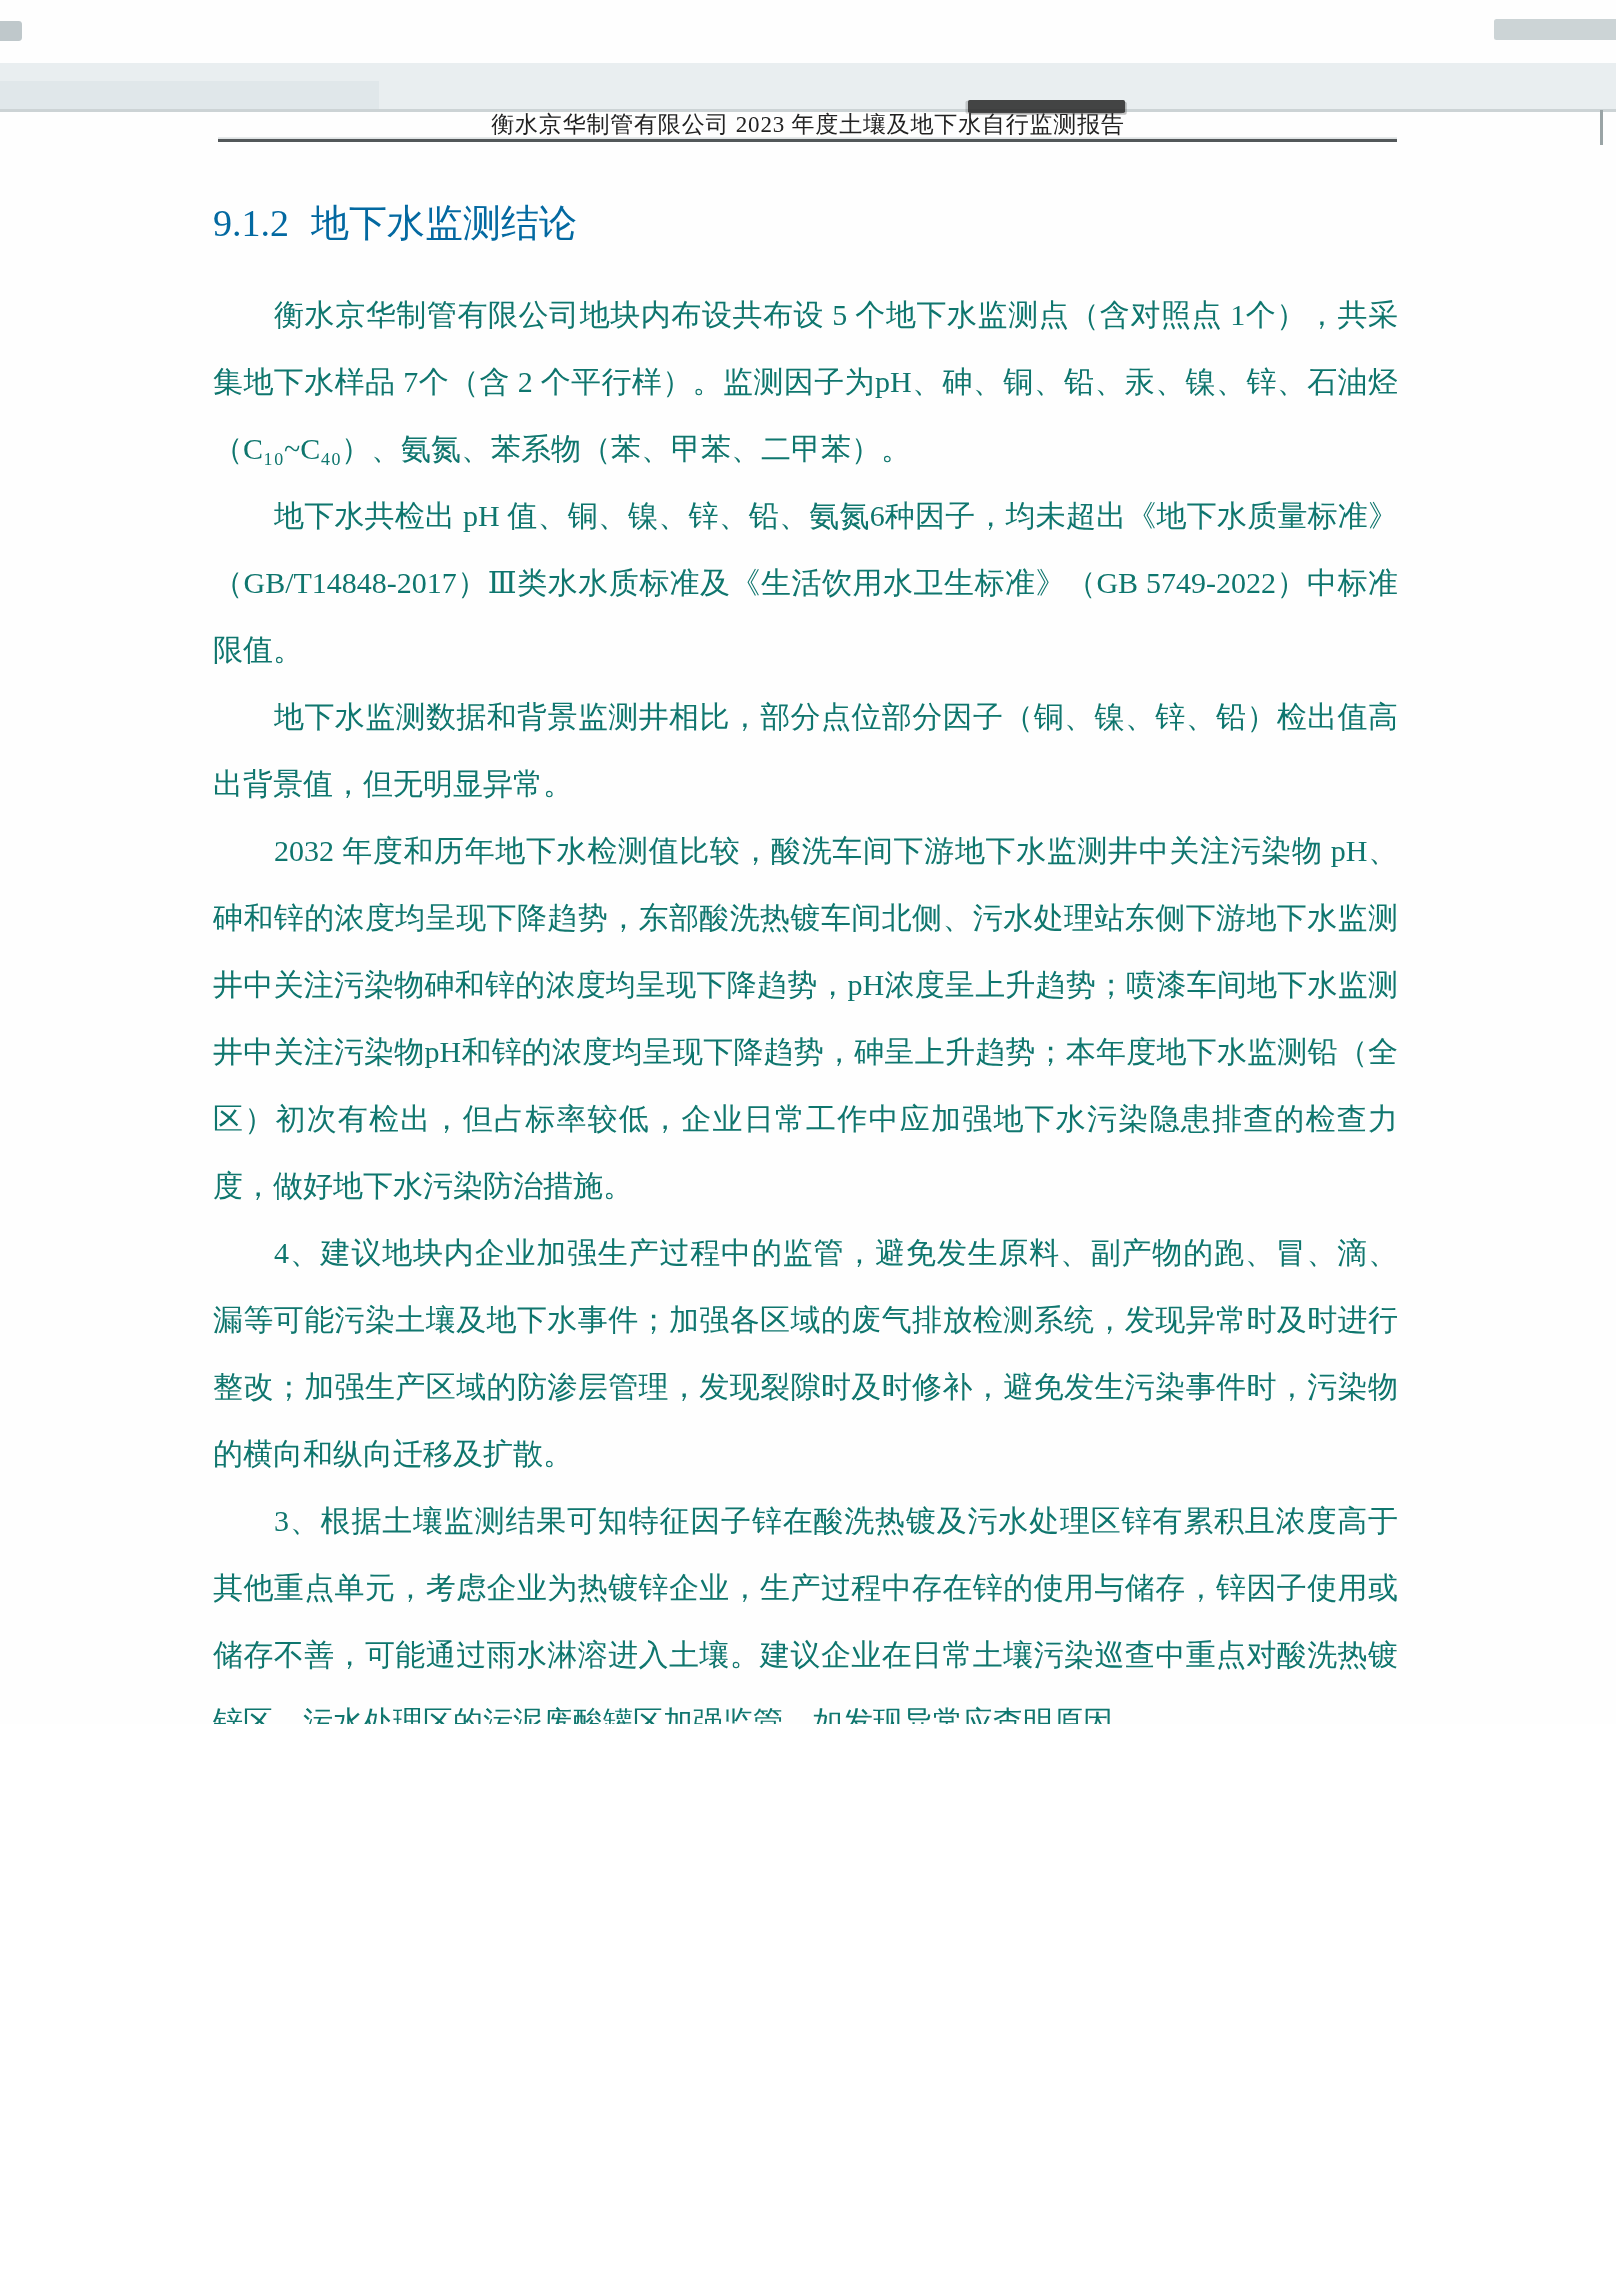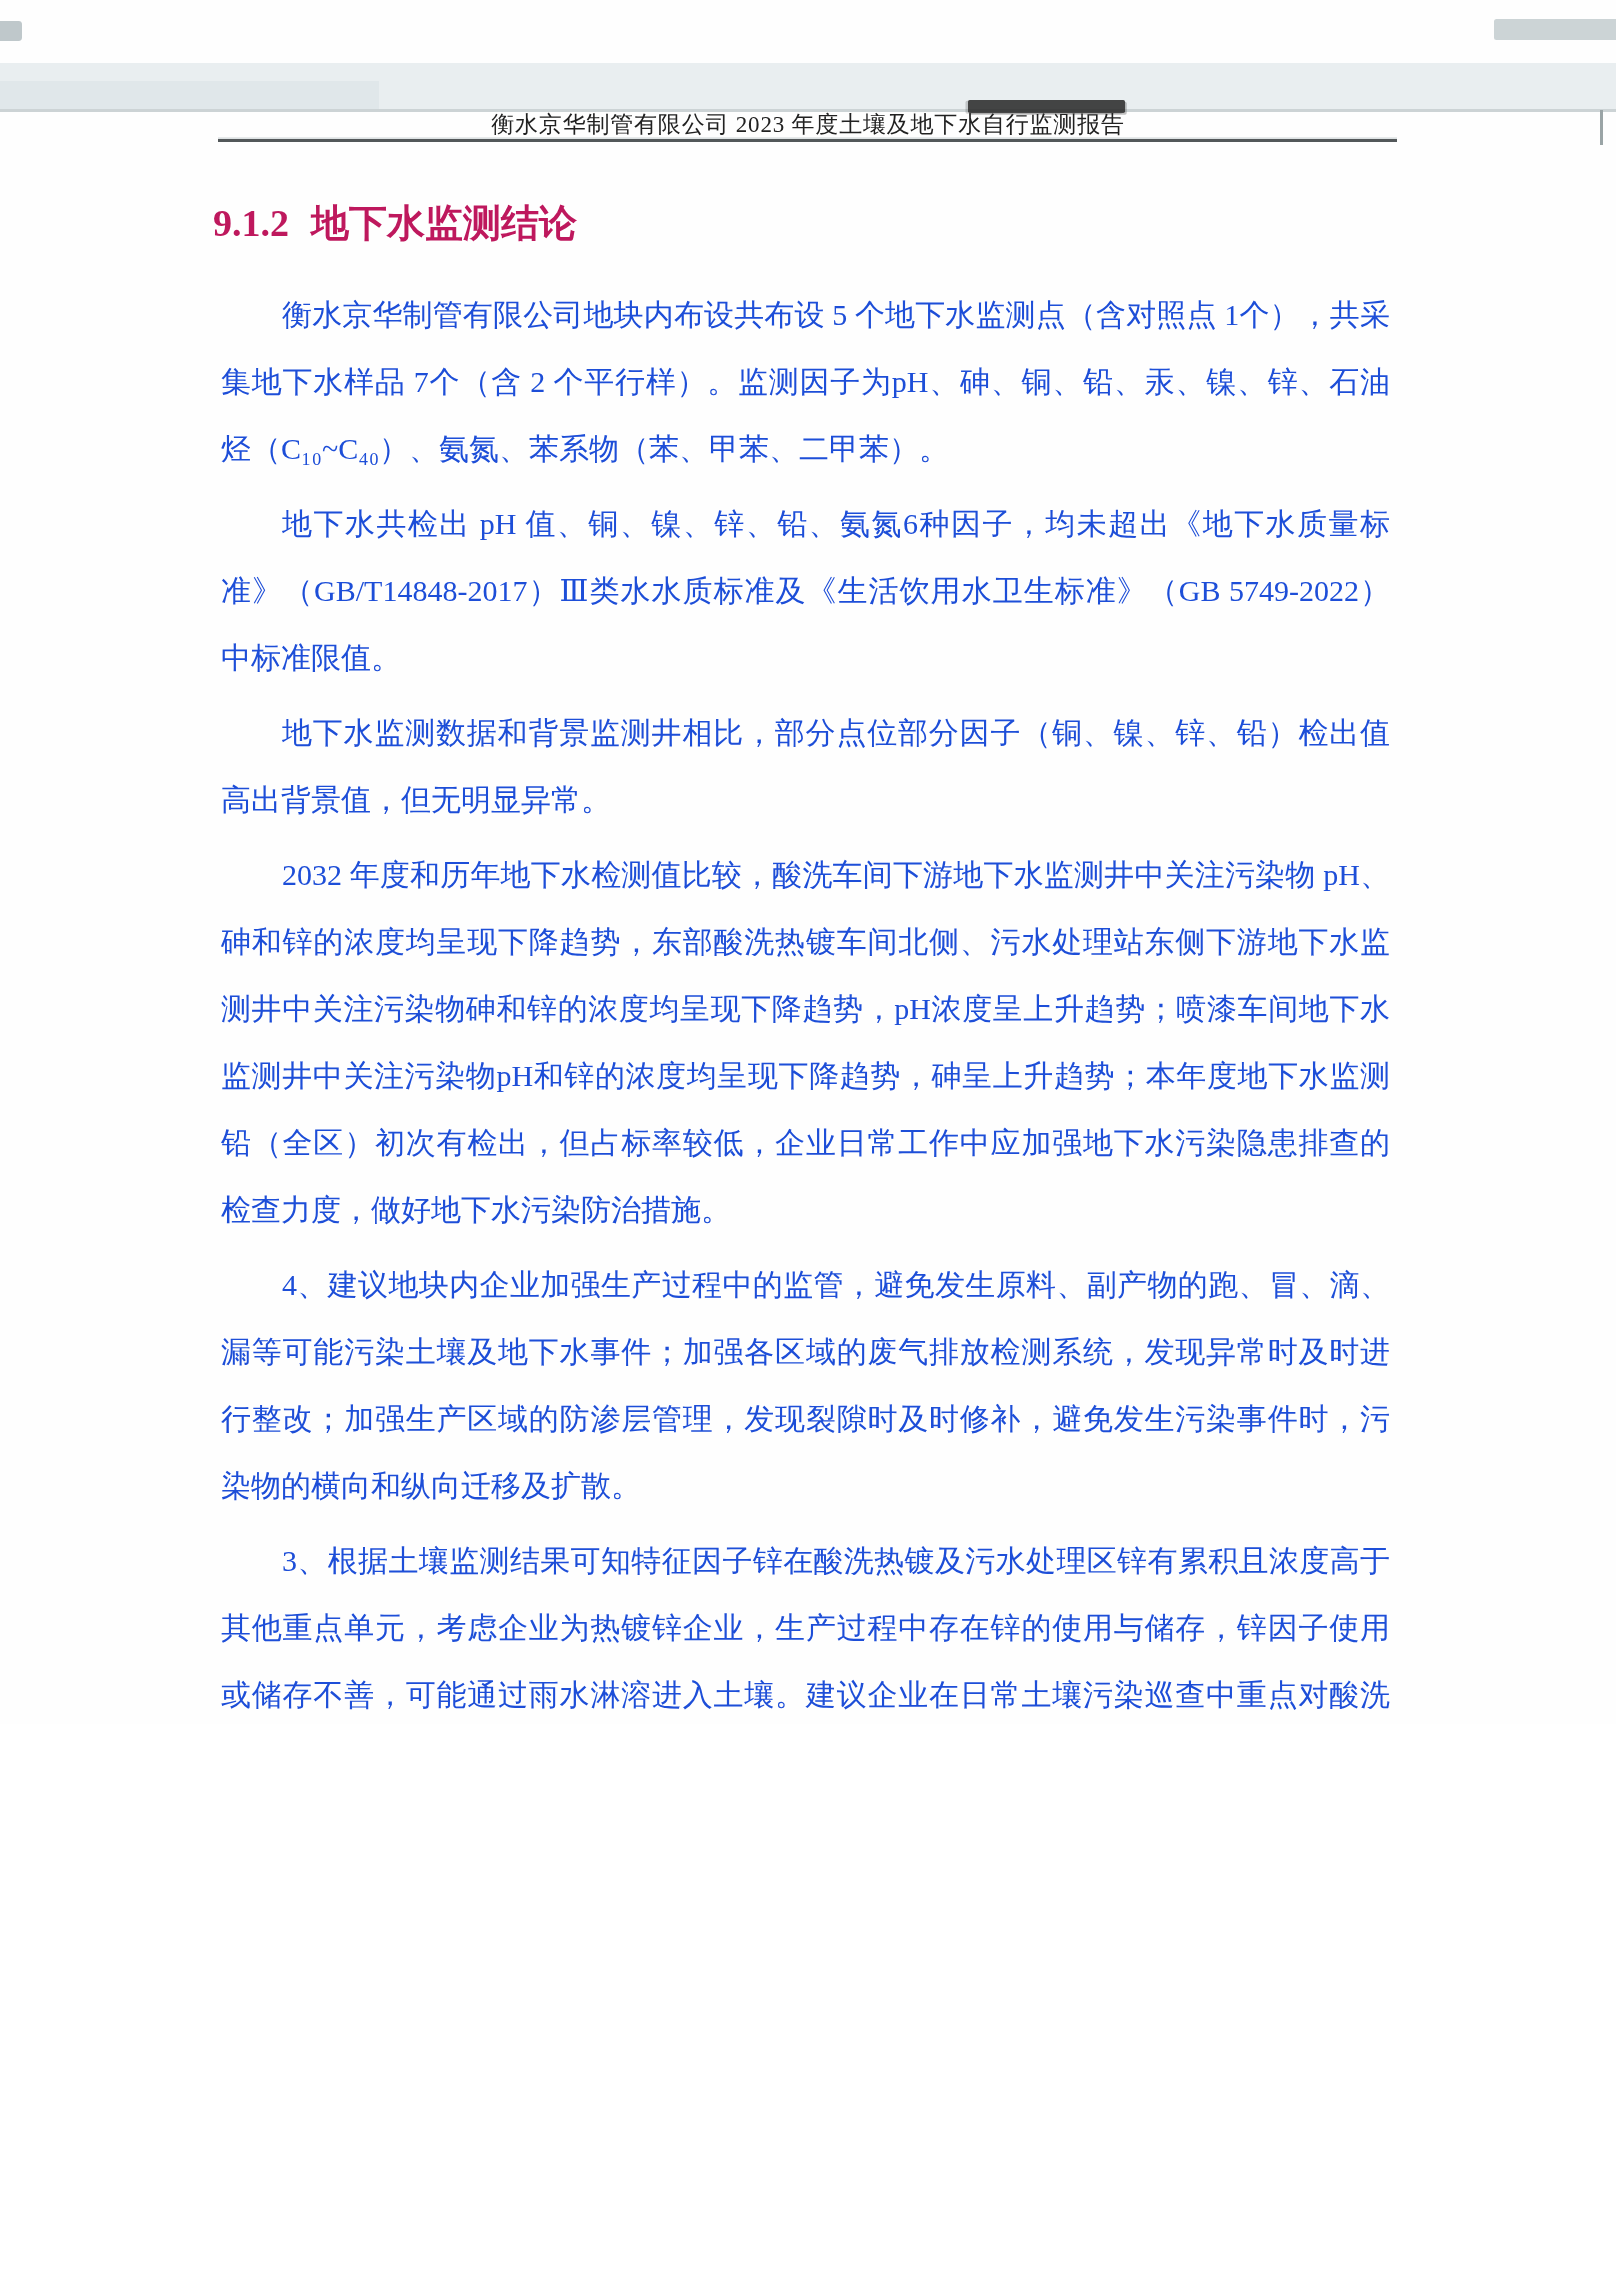--- a/index.html
+++ b/index.html
@@ -85,43 +85,43 @@
     box-shadow: 0 -1.7px 0 #dde2e3;
   }
 
   
   .content {
     position: absolute;
     top: 200px; left: 213px;
     width: 1185px;
   }
   .section-heading {
-    font-weight: 700;
-    color: #be185d;
+    font-weight: 400;
+    color: #0369a1;
     margin: 0 0 34px 0;
     white-space: nowrap;
   }
   .section-heading.first {
     font-size: 38px;
     line-height: 47px;
   }
   .section-heading.second {
     font-size: 39px;
     line-height: 51px;
     margin: 22px 0 37px 0;
   }
   .section-number { margin-right: 22px; }
   .content p {
-    margin: 8px;
+    margin: 0;
     font-size: 30px;
     line-height: 67px;
     text-align: justify;
     text-justify: inter-ideograph;
     text-indent: 61px;
-    color: #1d4ed8;
+    color: #0f766e;
   }
 
   
   .page-number {
     position: absolute;
     top: 2197px; left: 0;
     width: 1616px;
     text-align: center;
     font-size: 23px;
     color: #a16207;

